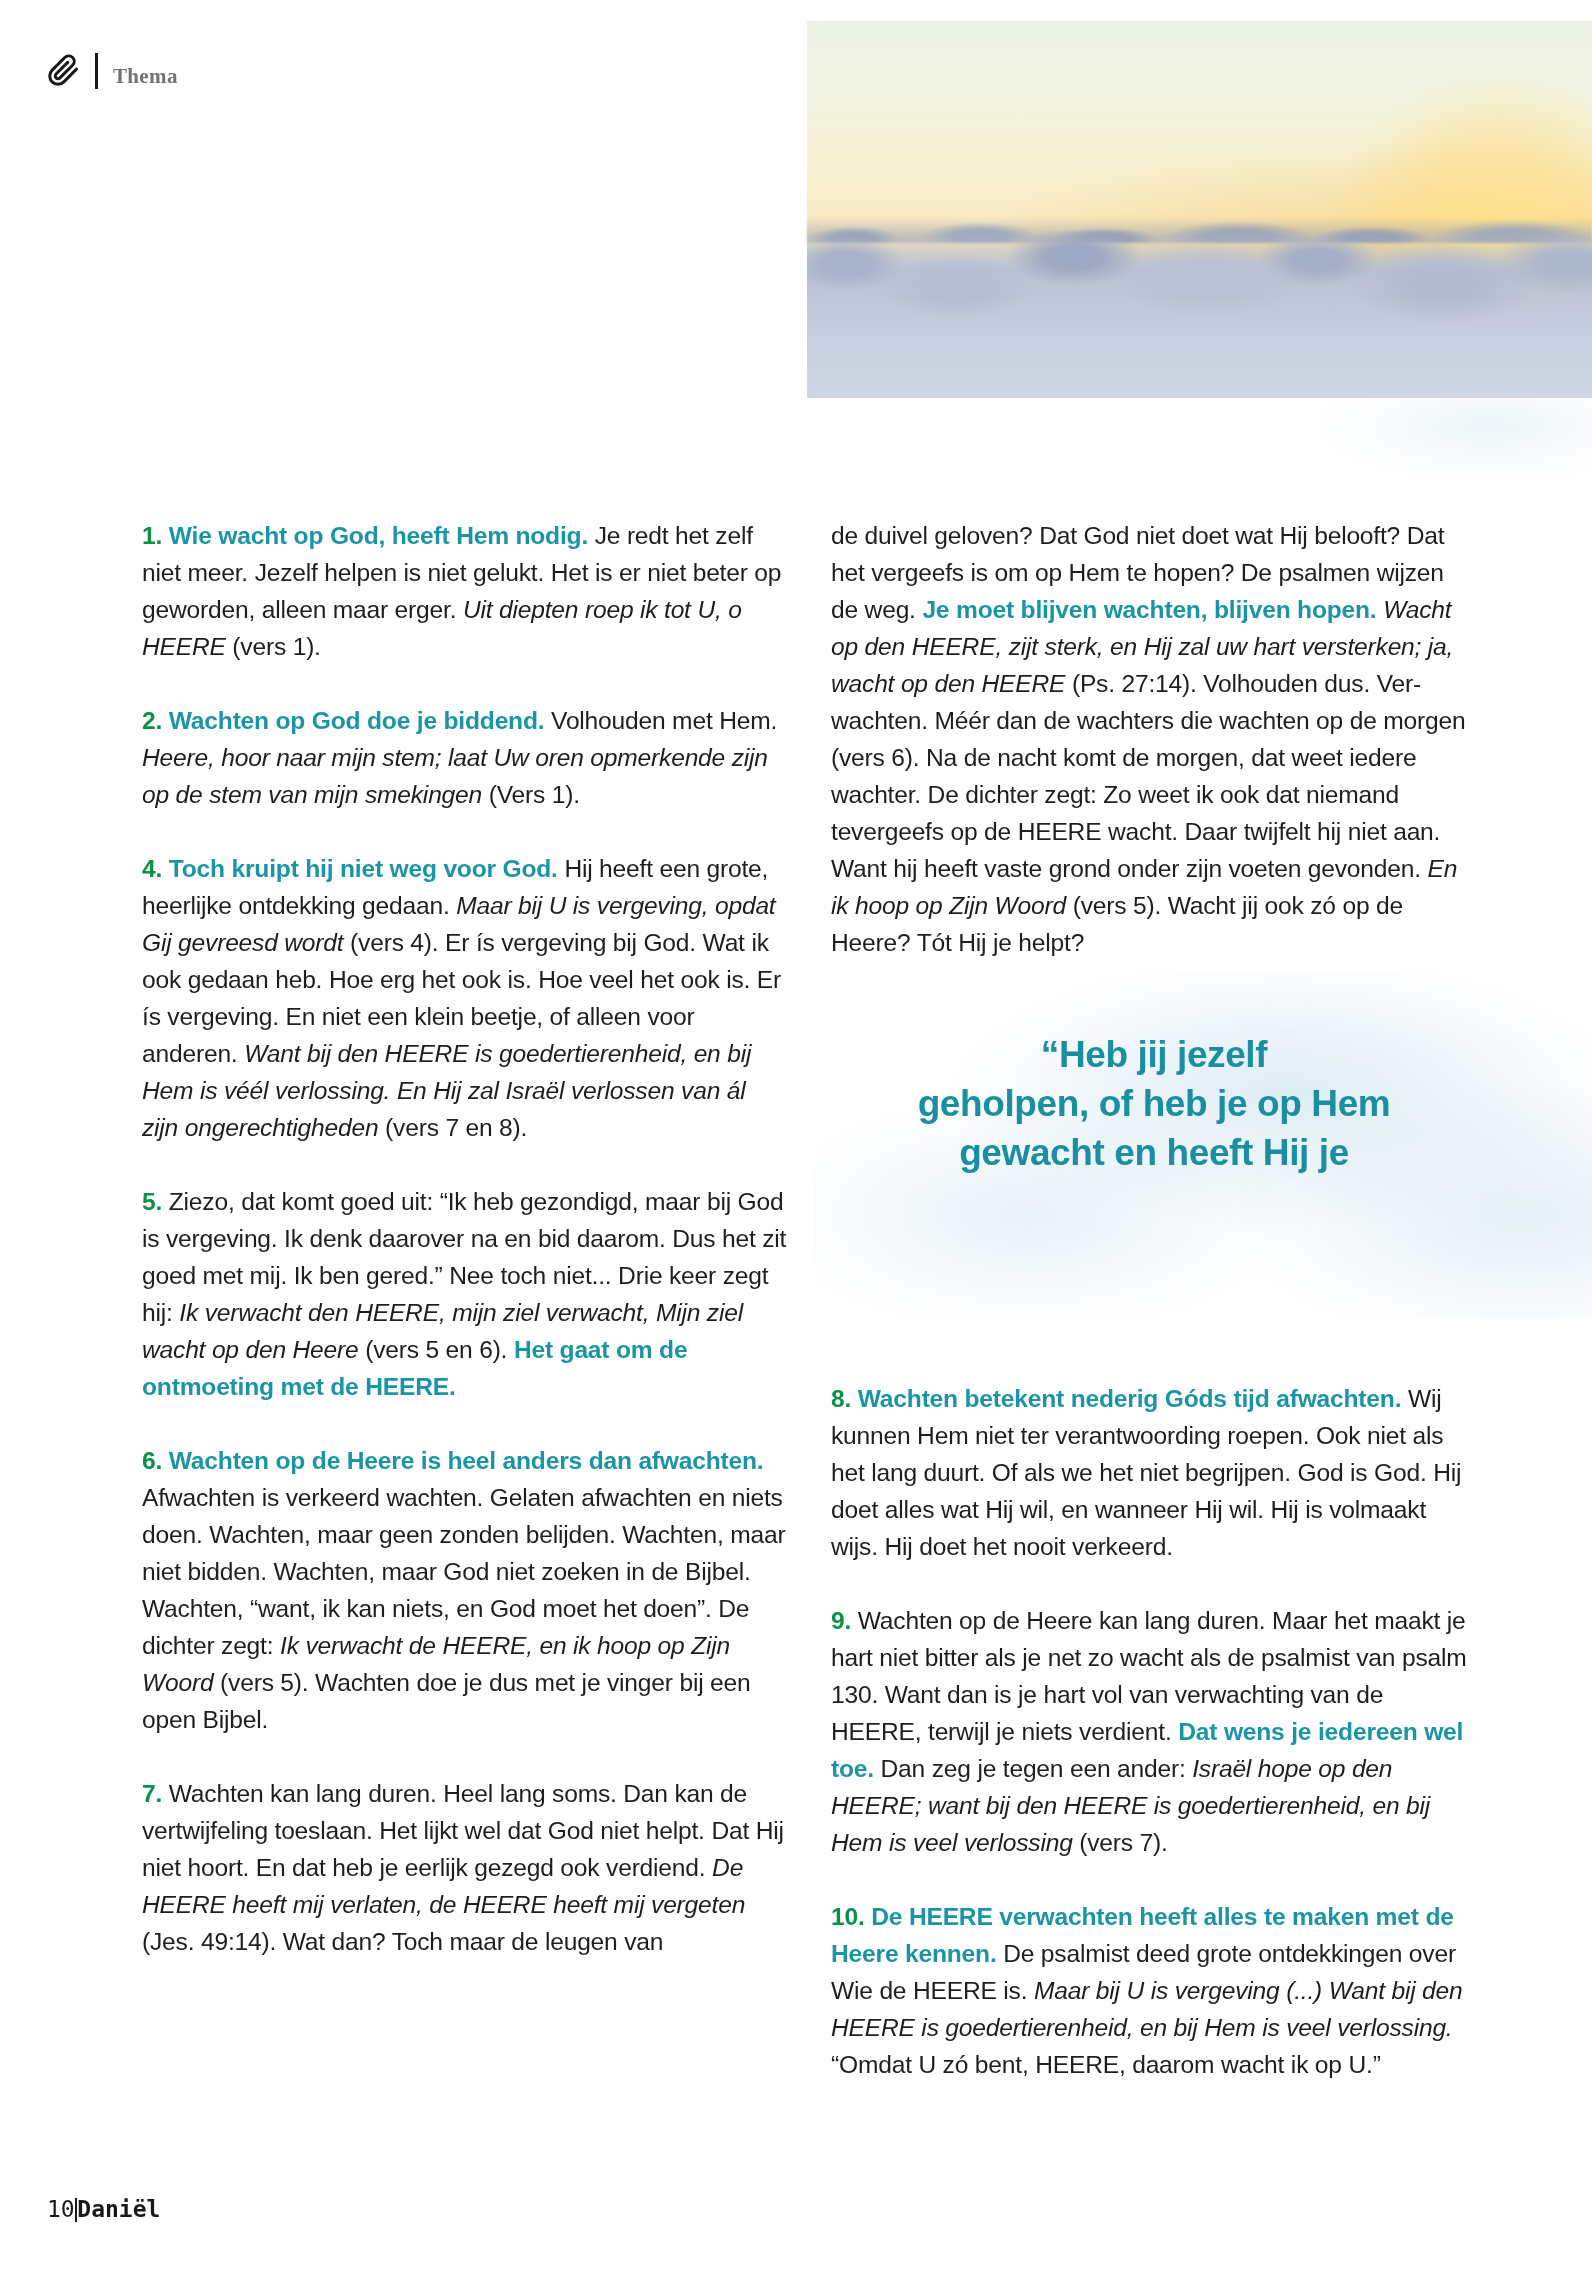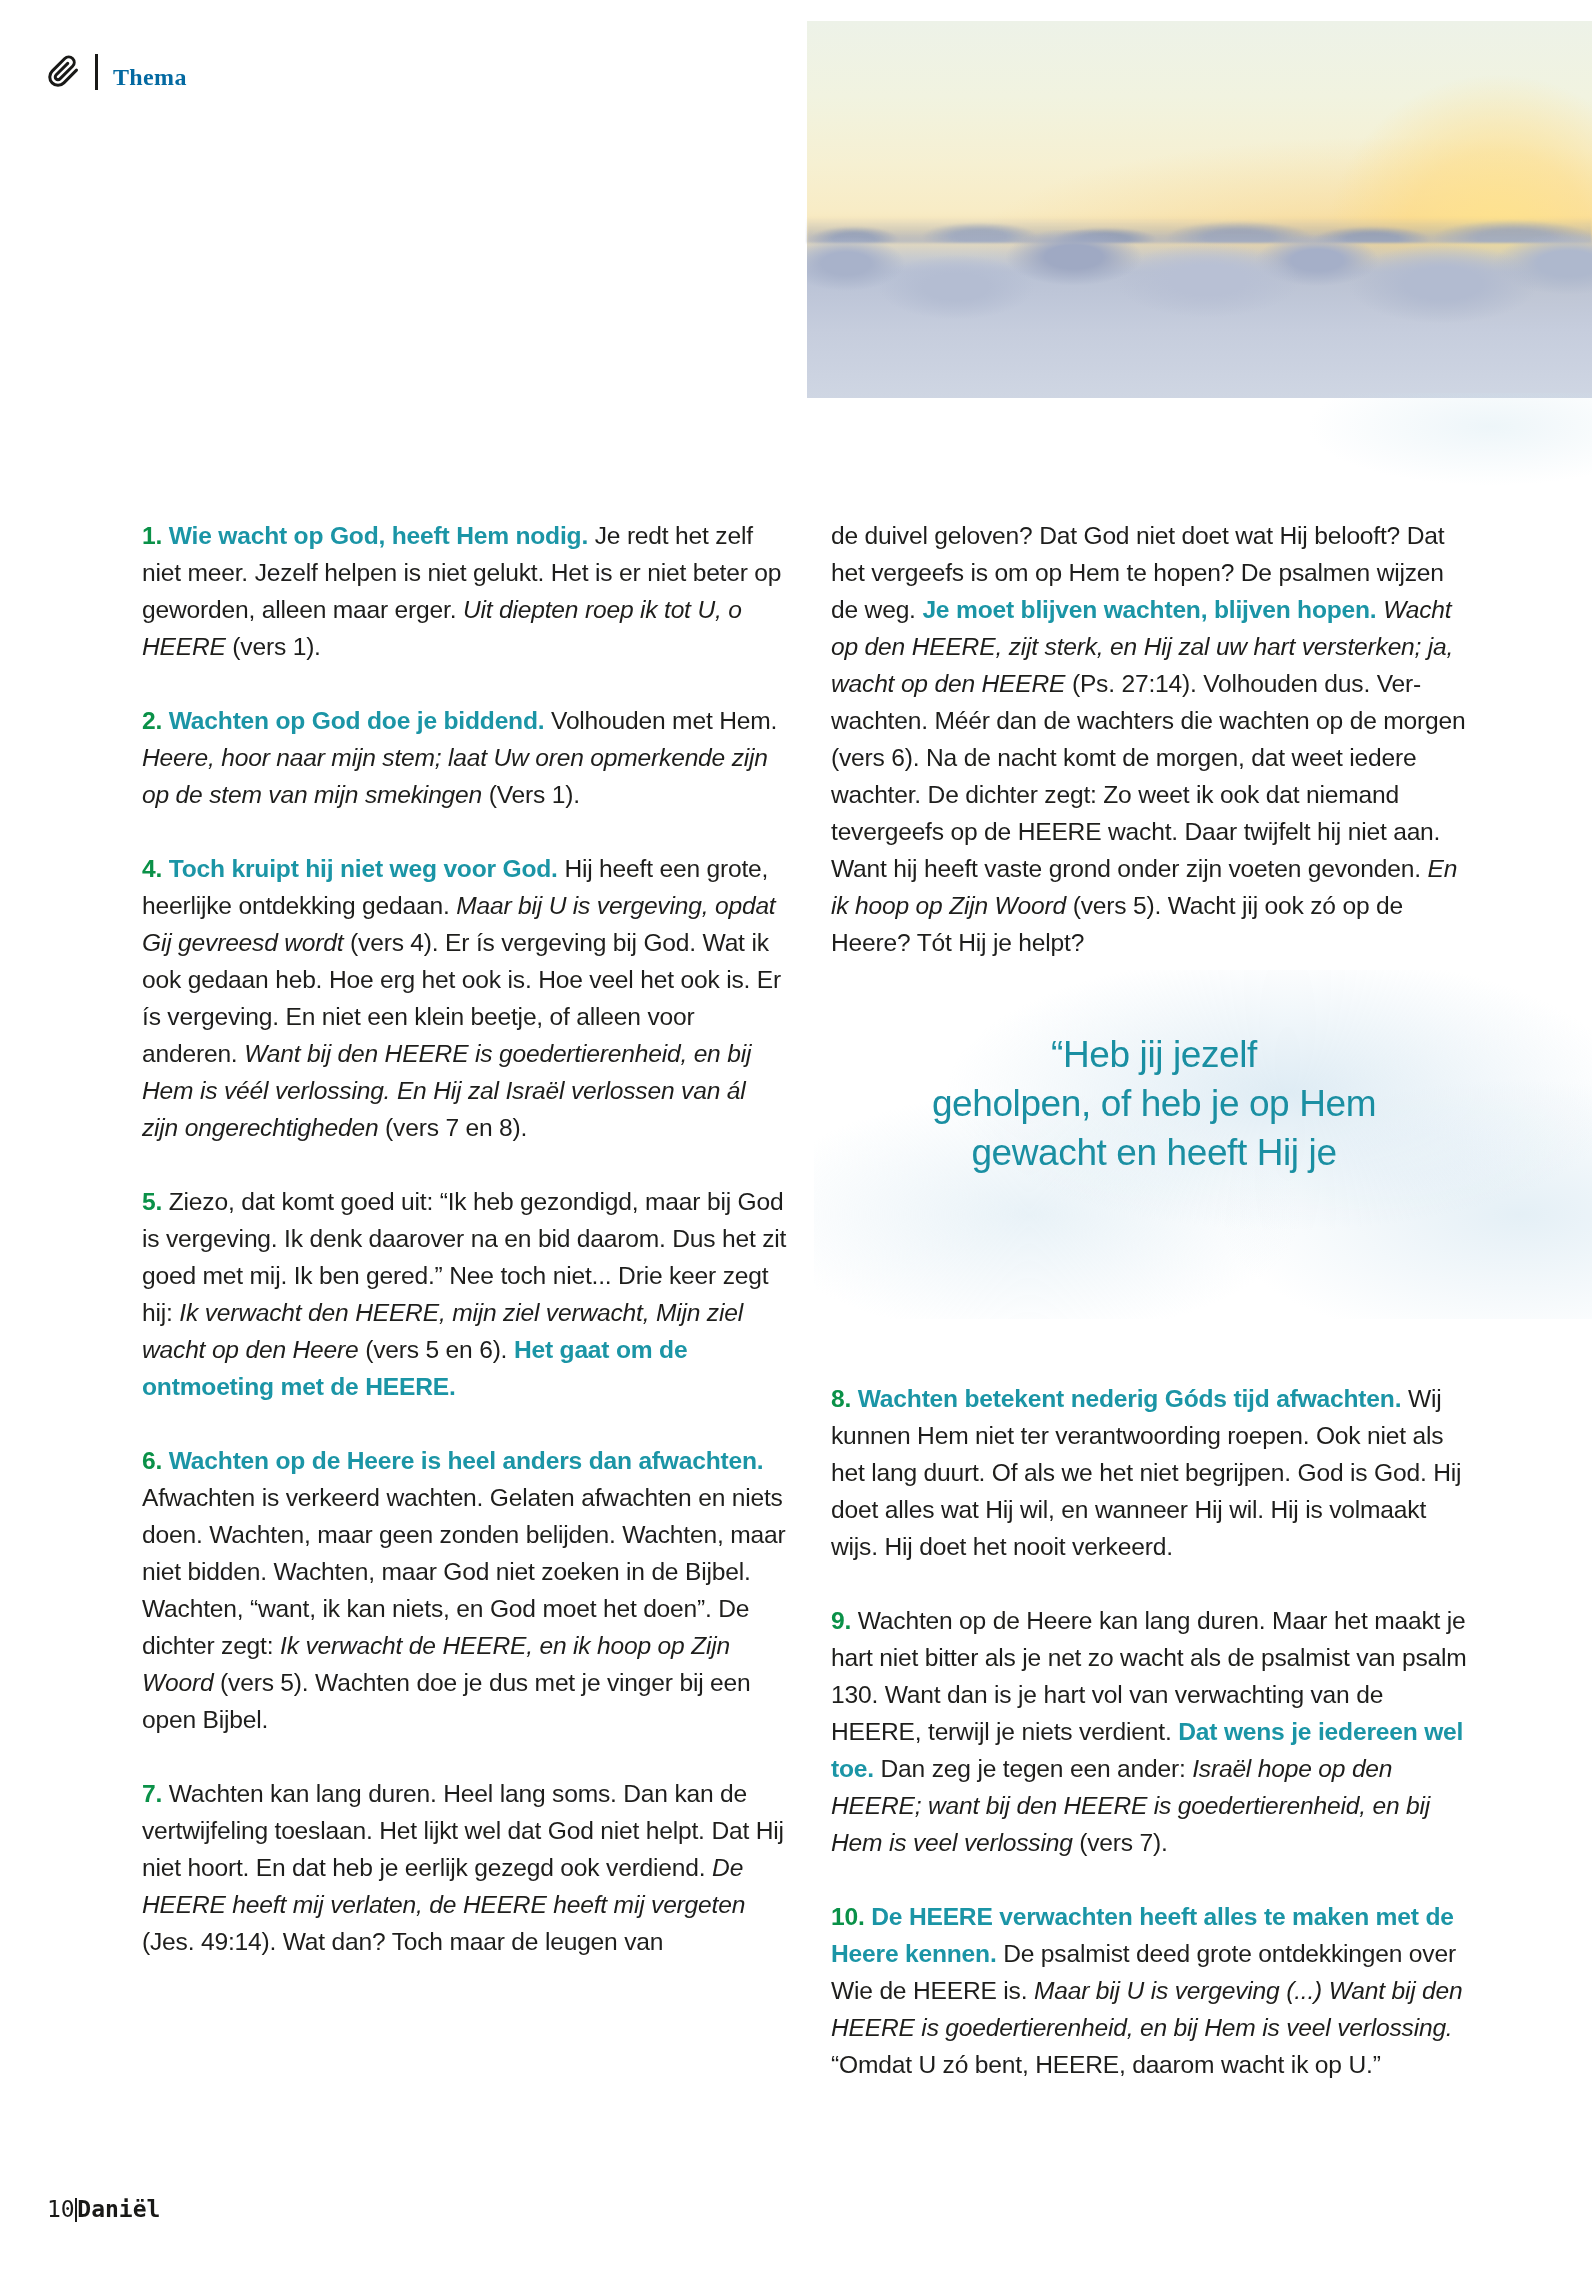--- a/index.html
+++ b/index.html
@@ -23,21 +23,21 @@
   
   .page-header{
     position:absolute;left:47px;top:52px;
     display:flex;align-items:center;gap:14.7px;
   }
   .clip-icon{width:33px;height:33px;color:#191917;flex:0 0 auto}
   .clip-icon svg{width:100%;height:100%}
   .header-divider{width:3.5px;height:36px;background:#191917}
   .section-label{
     font-family:"Liberation Serif", serif;
-    font-weight:700;font-size:24px;letter-spacing:0.4px;color:#0369a1;margin-top:12px;
+    font-weight:700;font-size:21px;letter-spacing:0.4px;color:#737373;margin-top:12px;
   }
 
   
   .photo{
     position:absolute;left:807px;top:21px;width:785px;height:377px;
     background:
       radial-gradient(circle 173px at 88% 60%, rgba(255,227,140,.95) 0%, rgba(255,220,130,.55) 55%, rgba(255,220,130,0) 100%),
       radial-gradient(ellipse 552px 147px at 74% 60%, rgba(247,205,118,.55) 0%, rgba(247,205,118,0) 75%),
       linear-gradient(180deg,
         #edf2e8 0%, #f1f3e0 20%, #f6f0d2 38%, #f8ecc6 50%,
@@ -94,21 +94,21 @@
   .quote-wash{
     position:absolute;left:-17.3px;right:-198px;top:-60px;bottom:-142px;
     background:
       radial-gradient(ellipse 55% 55% at 55% 35%, rgba(196,220,235,.55), rgba(196,220,235,0) 72%),
       radial-gradient(ellipse 45% 50% at 25% 70%, rgba(205,226,238,.45), rgba(205,226,238,0) 70%),
       radial-gradient(ellipse 50% 55% at 82% 70%, rgba(202,224,237,.5), rgba(202,224,237,0) 70%);
     z-index:0;
   }
   .quote-text{
     position:relative;z-index:1;
-    font-weight:400;font-size:37px;line-height:49px;
+    font-weight:700;font-size:37px;line-height:49px;
     color:#1a8fa2;letter-spacing:-0.4px;margin-top:38px;
   }
   .quote-line{display:block}
 
   
   .page-footer{
     position:absolute;left:47px;top:2196px;
     display:flex;align-items:flex-end;
     font-family:"DejaVu Sans Mono", monospace;font-size:23px;color:#191917;
   }

